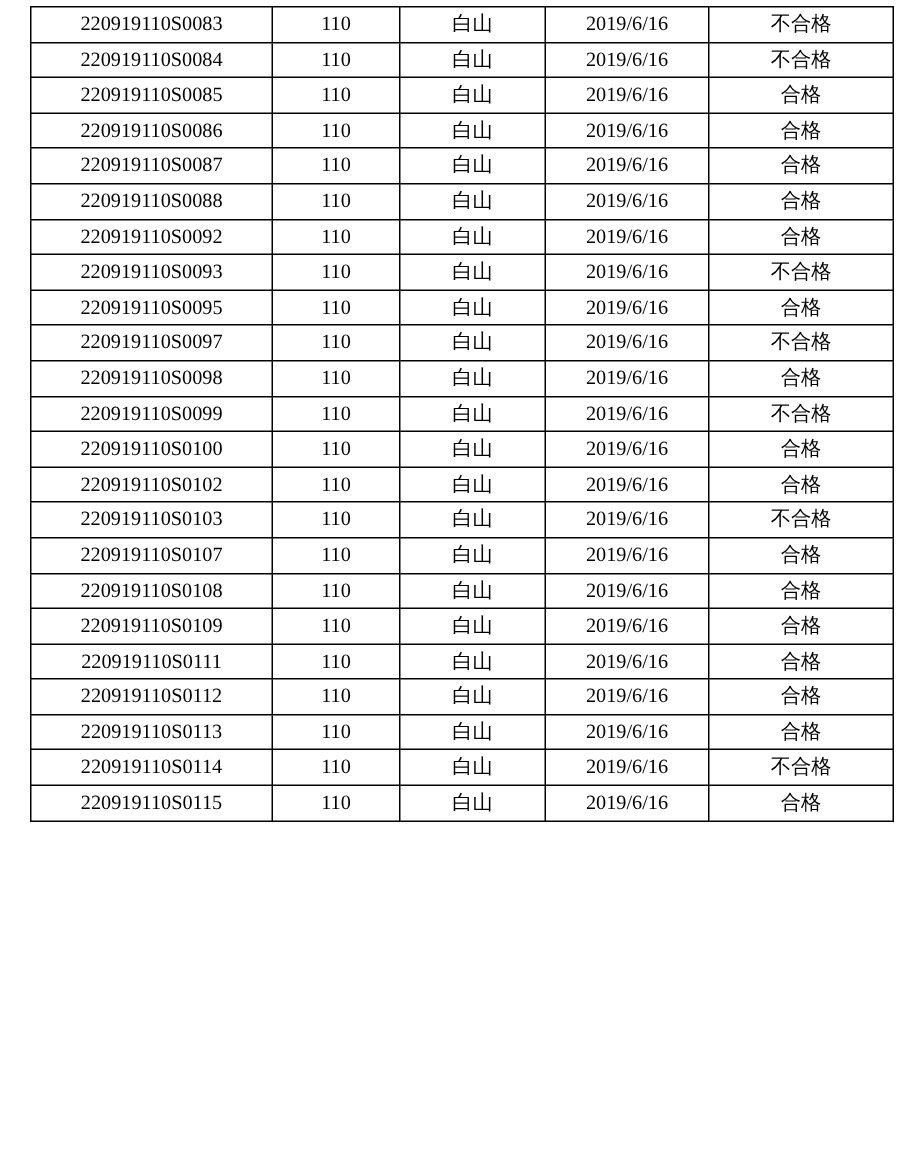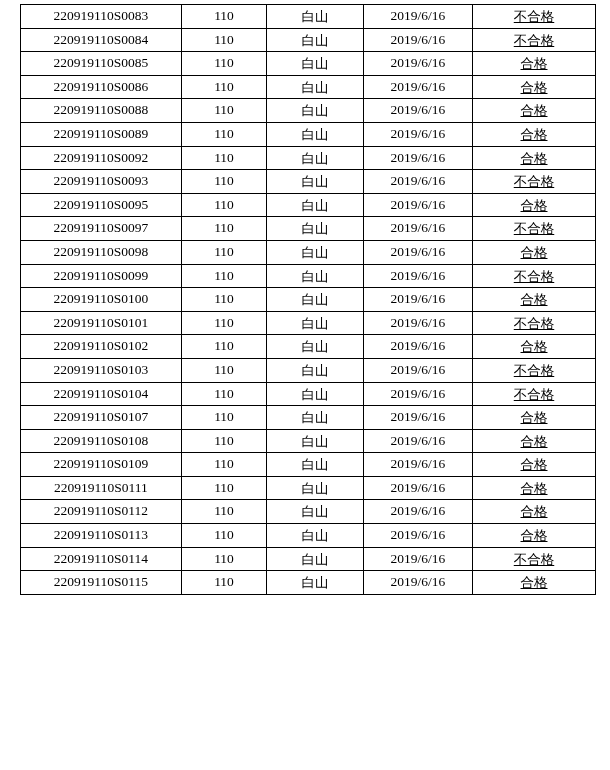--- a/index.html
+++ b/index.html
@@ -34,21 +34,21 @@
     text-align: center;
     vertical-align: middle;
     font-size: 13.5px;
     white-space: nowrap;
     overflow: hidden;
   }
   td.col-code   { width: 160px; }
   td.col-num    { width: 84px; }
   td.col-place  { width: 96px; }
   td.col-date   { width: 108px; }
-  td.col-result { width: 122px; text-decoration: underline; }
+  td.col-result { width: 122px; }
 
   .cn {
     font-family: "DejaVu Sans", "Liberation Sans", sans-serif;
     font-size: 13px;
   }
   .mono-num {
     font-family: "Liberation Serif", "DejaVu Serif", serif;
     font-size: 13.5px;
   }
 </style>
@@ -80,34 +80,34 @@
           <td class="col-result cn">合格</td>
         </tr>
         <tr>
           <td class="col-code mono-num">220919110S0086</td>
           <td class="col-num mono-num">110</td>
           <td class="col-place cn">白山</td>
           <td class="col-date mono-num">2019/6/16</td>
           <td class="col-result cn">合格</td>
         </tr>
         <tr>
+          <td class="col-code mono-num">220919110S0087</td>
+          <td class="col-num mono-num">110</td>
+          <td class="col-place cn">白山</td>
+          <td class="col-date mono-num">2019/6/16</td>
+          <td class="col-result cn">合格</td>
+        </tr>
+        <tr>
           <td class="col-code mono-num">220919110S0088</td>
           <td class="col-num mono-num">110</td>
           <td class="col-place cn">白山</td>
           <td class="col-date mono-num">2019/6/16</td>
           <td class="col-result cn">合格</td>
         </tr>
         <tr>
-          <td class="col-code mono-num">220919110S0089</td>
-          <td class="col-num mono-num">110</td>
-          <td class="col-place cn">白山</td>
-          <td class="col-date mono-num">2019/6/16</td>
-          <td class="col-result cn">合格</td>
-        </tr>
-        <tr>
           <td class="col-code mono-num">220919110S0092</td>
           <td class="col-num mono-num">110</td>
           <td class="col-place cn">白山</td>
           <td class="col-date mono-num">2019/6/16</td>
           <td class="col-result cn">合格</td>
         </tr>
         <tr>
           <td class="col-code mono-num">220919110S0093</td>
           <td class="col-num mono-num">110</td>
           <td class="col-place cn">白山</td>
@@ -143,42 +143,28 @@
           <td class="col-result cn">不合格</td>
         </tr>
         <tr>
           <td class="col-code mono-num">220919110S0100</td>
           <td class="col-num mono-num">110</td>
           <td class="col-place cn">白山</td>
           <td class="col-date mono-num">2019/6/16</td>
           <td class="col-result cn">合格</td>
         </tr>
         <tr>
-          <td class="col-code mono-num">220919110S0101</td>
-          <td class="col-num mono-num">110</td>
-          <td class="col-place cn">白山</td>
-          <td class="col-date mono-num">2019/6/16</td>
-          <td class="col-result cn">不合格</td>
-        </tr>
-        <tr>
           <td class="col-code mono-num">220919110S0102</td>
           <td class="col-num mono-num">110</td>
           <td class="col-place cn">白山</td>
           <td class="col-date mono-num">2019/6/16</td>
           <td class="col-result cn">合格</td>
         </tr>
         <tr>
           <td class="col-code mono-num">220919110S0103</td>
-          <td class="col-num mono-num">110</td>
-          <td class="col-place cn">白山</td>
-          <td class="col-date mono-num">2019/6/16</td>
-          <td class="col-result cn">不合格</td>
-        </tr>
-        <tr>
-          <td class="col-code mono-num">220919110S0104</td>
           <td class="col-num mono-num">110</td>
           <td class="col-place cn">白山</td>
           <td class="col-date mono-num">2019/6/16</td>
           <td class="col-result cn">不合格</td>
         </tr>
         <tr>
           <td class="col-code mono-num">220919110S0107</td>
           <td class="col-num mono-num">110</td>
           <td class="col-place cn">白山</td>
           <td class="col-date mono-num">2019/6/16</td>

